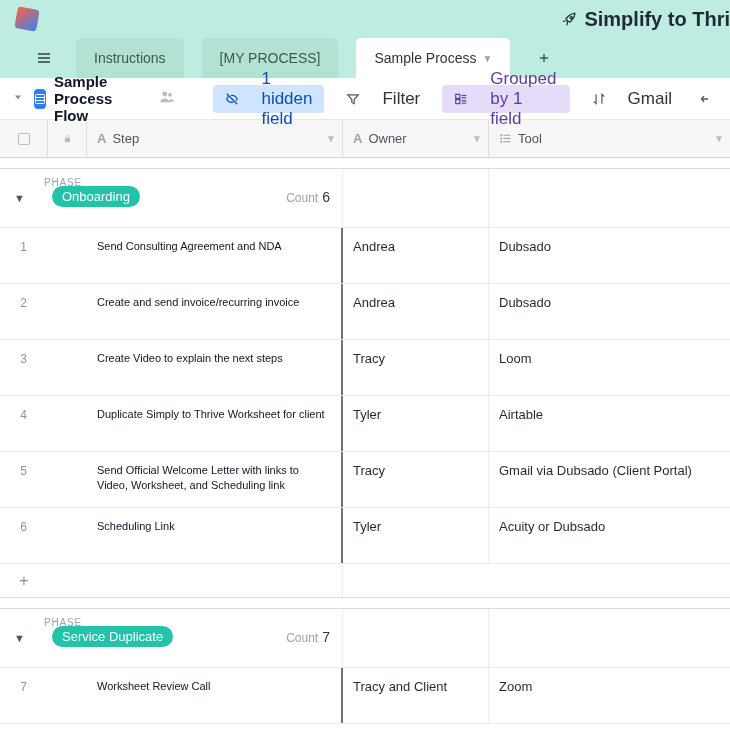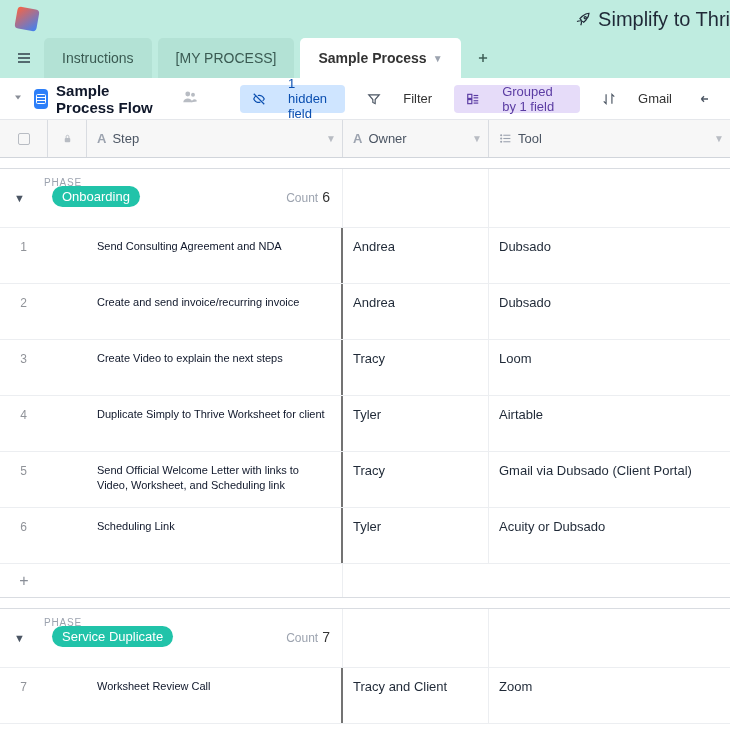--- a/index.html
+++ b/index.html
@@ -1,32 +1,32 @@
 <!DOCTYPE html>
 <html><head>
 <meta charset="utf-8">
 <style>
 *{box-sizing:border-box;margin:0;padding:0;font-family:-apple-system,BlinkMacSystemFont,"Segoe UI",Helvetica,Arial,sans-serif}
 body{background:#fff;color:#333;font-size:13px;width:730px;height:752px;overflow:hidden}
 .header{background:#bfece0;height:78px;display:flex;flex-direction:column}
 .header-top{height:38px;display:flex;align-items:center;padding:0 16px;position:relative}
 .logo{width:22px;height:22px;background:linear-gradient(135deg,#fb6340,#3b82f6);border-radius:4px;transform:rotate(10deg)}
-.header-title{position:absolute;right:0;top:8px;font-size:20px;font-weight:400;color:#1f2937;display:flex;align-items:center;gap:6px;white-space:nowrap}
-.tabs-row{height:40px;display:flex;align-items:flex-end;padding-left:4px;gap:0}
+.header-title{position:absolute;right:0;top:8px;font-size:20px;font-weight:700;color:#1f2937;display:flex;align-items:center;gap:6px;white-space:nowrap}
+.tabs-row{height:40px;display:flex;align-items:flex-end;padding-left:24px;gap:12px}
 .menu-icon{width:40px;height:40px;display:flex;align-items:center;justify-content:center;color:#1f2937;cursor:pointer}
 .tab{height:40px;padding:0 18px;display:flex;align-items:center;font-size:14px;color:#3a5a52;background:rgba(0,60,50,0.06);border-radius:5px 5px 0 0;margin-right:6px;cursor:pointer;gap:6px}
-.tab.active{background:#fff;color:#333;font-weight:700}
+.tab.active{background:#fff;color:#333;font-weight:400}
 .tab-add{width:32px;height:32px;display:flex;align-items:center;justify-content:center;color:#3a5a52;cursor:pointer;margin-bottom:4px}
 .toolbar{height:42px;border-bottom:1px solid #e5e7eb;display:flex;align-items:center;padding:0 12px;gap:10px;background:#fff}
 .views-toggle{color:#898e97;cursor:pointer}
 .view-name{display:flex;align-items:center;gap:8px;font-size:15px;font-weight:600;color:#0f172a}
 .view-icon{width:20px;height:20px;background:#2d7ff9;border-radius:4px;display:flex;align-items:center;justify-content:center;color:#fff;font-size:12px}
 .collab-icon{color:#b8bcc3;margin-left:6px}
 .toolbar-spacer{width:30px}
-.pill{height:28px;padding:0 12px;border-radius:4px;display:flex;align-items:center;gap:22px;font-size:13px;cursor:pointer;color:#333}
+.pill{height:28px;padding:0 12px;border-radius:4px;display:flex;align-items:center;gap:22px;font-size:17px;cursor:pointer;color:#333}
 .pill.hidden{background:#cfe5ff;color:#0b4fb0}
 .pill.grouped{background:#e6dcf9;color:#5b3ca3}
 .pill svg{flex-shrink:0}
 .columns{height:38px;border-bottom:1px solid #d1d5db;display:flex;background:#f7f7f7}
 .col{display:flex;align-items:center;padding:0 10px;border-right:1px solid #d9dce1;color:#4b5563;font-size:13px;gap:6px;position:relative}
 .col-check{width:48px;justify-content:center}
 .col-lock{width:39px;justify-content:center;color:#b8bcc3}
 .col-step{width:256px}
 .col-owner{width:146px}
 .col-tool{width:241px;border-right:none}

